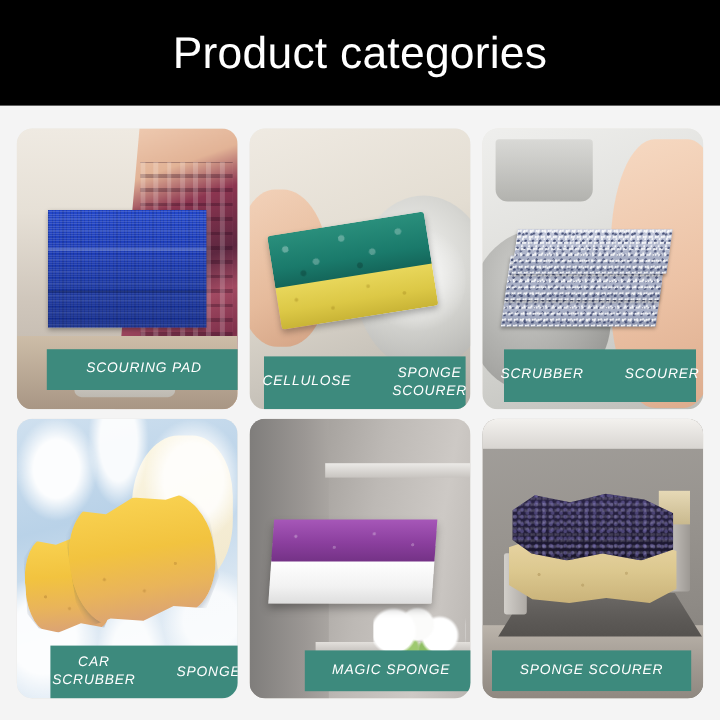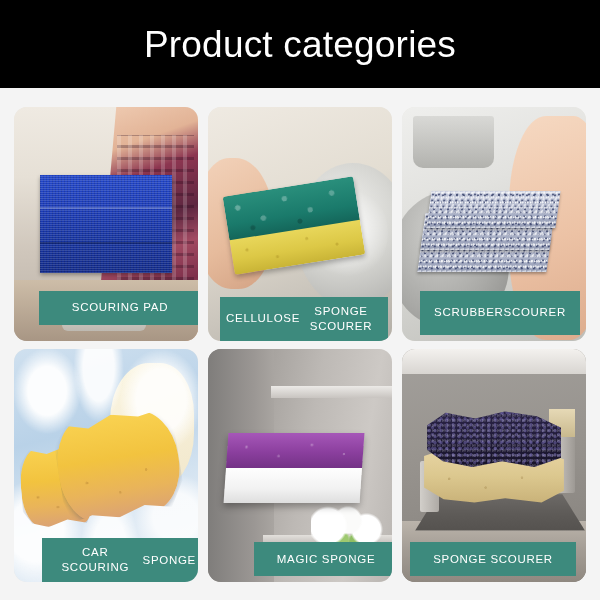--- a/index.html
+++ b/index.html
@@ -68,23 +68,24 @@
     align-items: center;
     justify-content: center;
     text-align: center;
     font-size: 11.5px;
     font-weight: 500;
     letter-spacing: 0.7px;
     line-height: 15px;
     z-index: 6;
     box-sizing: border-box;
     padding: 4px 6px;
+    font-style: italic;
   }
   .label.one-line { height: 34px; }
-  .label.two-line { height: 44px; }
+  .label.two-line { height: 44px; gap: 17px; }
 
   
   .lp-c1 { left: 25px;  right: -3px; bottom: 16px; }
   .lp-c2 { left: 12px;  right: 4px;  bottom: 0px;  }
   .lp-c3 { left: 18px;  right: 6px;  bottom: 6px;  }
   .lp-c4 { left: 28px;  right: -4px; bottom: 0px;  }
   .lp-c5 { left: 46px;  right: -6px; bottom: 6px;  }
   .lp-c6 { left: 8px;   right: 10px; bottom: 6px;  }
 
   
@@ -454,21 +455,21 @@
   </div>
 
   <div class="card">
     <div class="photo bg-c4">
       <div class="c4-cream"></div>
       <div class="c4-foam"></div>
       <div class="c4-sponge c4-s2"></div>
       <div class="c4-sponge c4-s1"></div>
     </div>
     <div class="label two-line lp-c4">
-      <span>CAR SCOURING</span>
+      <span>CAR SCRUBBER</span>
         <br>
       <span>SPONGE</span>
     </div>
   </div>
 
   <div class="card">
     <div class="photo bg-c5">
       <div class="c5-wall"></div>
       <div class="c5-shelf"></div>
       <div class="c5-shelf2"></div>

